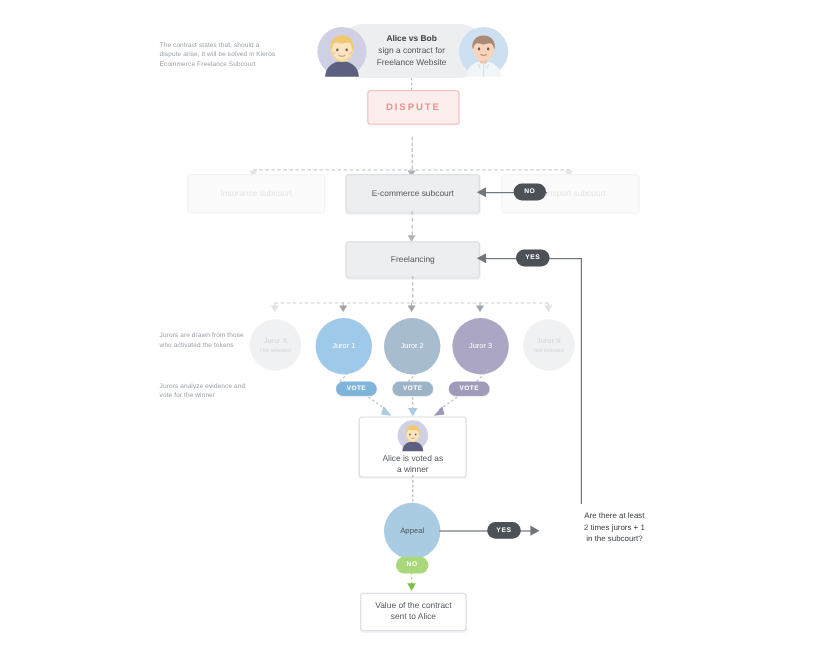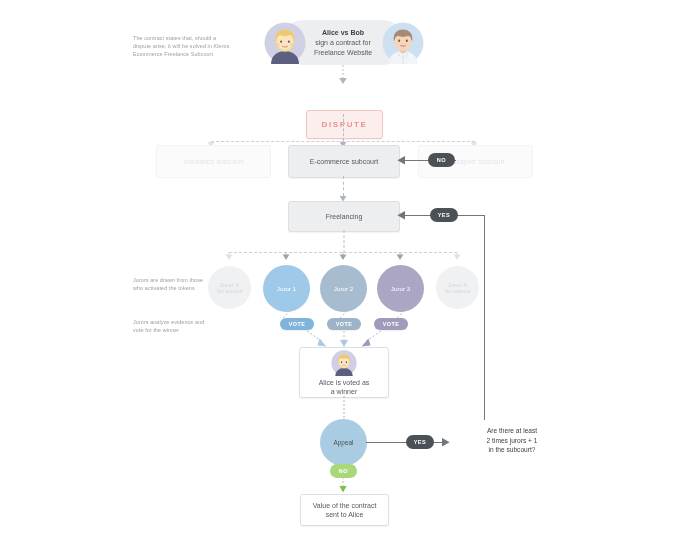--- a/index.html
+++ b/index.html
@@ -90,21 +90,21 @@
   </svg>
 </div>
 
 <div class="abs" style="left:336px;top:65px;">
   <svg width="14" height="22">
     <line x1="7" y1="0" x2="7" y2="13" stroke="#b9bdc1" stroke-width="1" stroke-dasharray="2,2"></line>
     <polygon points="3.2,13 10.8,13 7,19" fill="#b0b4b8"></polygon>
   </svg>
 </div>
 
-<div class="abs dispute" style="left:306px;top:75px;width:75px;height:27px;margin-top:35px;">
+<div class="abs dispute" style="left:306px;top:75px;width:75px;height:27px;">
   <span>DISPUTE</span>
 </div>
 
 <div class="abs vline-dash" style="left:343px;top:114px;height:27px;"></div>
 
 <div class="abs hline-dash" style="left:211px;top:141px;width:264px;"></div>
 
 <div class="abs" style="left:205px;top:141px;">
   <svg width="13" height="8">
       <polygon points="2.6,1 9.4,1 6,6.5" fill="#e2e4e6"></polygon>

